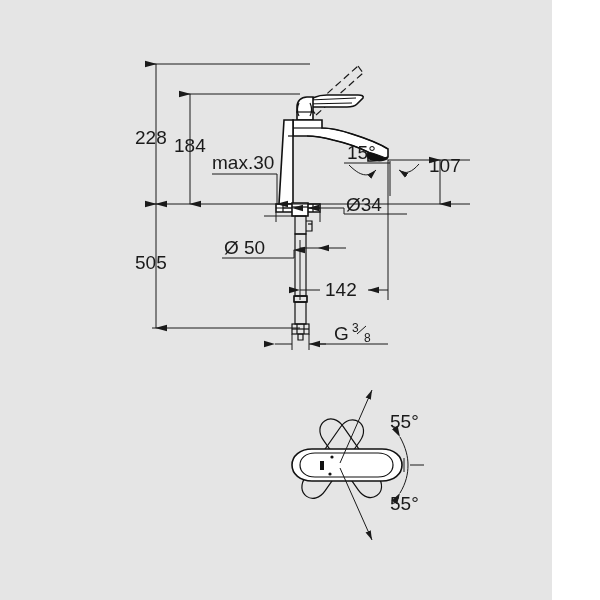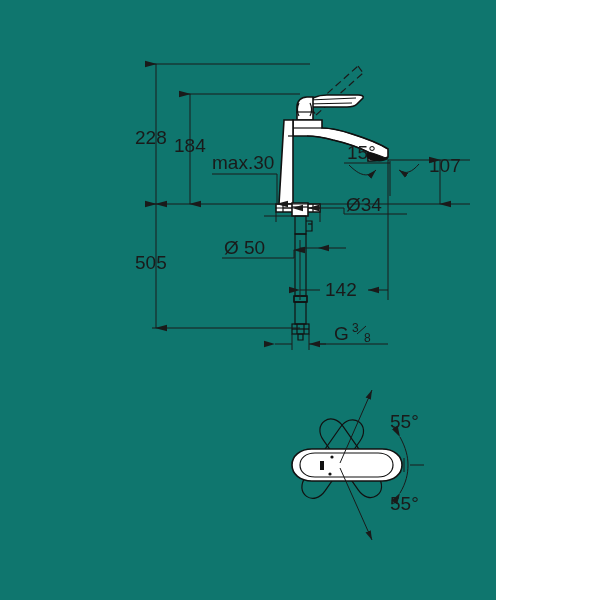--- a/index.html
+++ b/index.html
@@ -10,23 +10,23 @@
   body {
     width: 600px;
     height: 600px;
     font-family: "Liberation Sans", sans-serif;
     overflow: hidden;
     position: relative;
   }
   #sheet {
     position: absolute;
     left: 0; top: 0;
-    width: 496px;
+    width: 552px;
     height: 600px;
-    background: #0f766e;
+    background: #e5e5e5;
   }
   svg.drawing {
     position: absolute;
     left: 0; top: 0;
     width: 600px;
     height: 600px;
     display: block;
   }
   .dimtext {
     font-family: "Liberation Sans", sans-serif;

